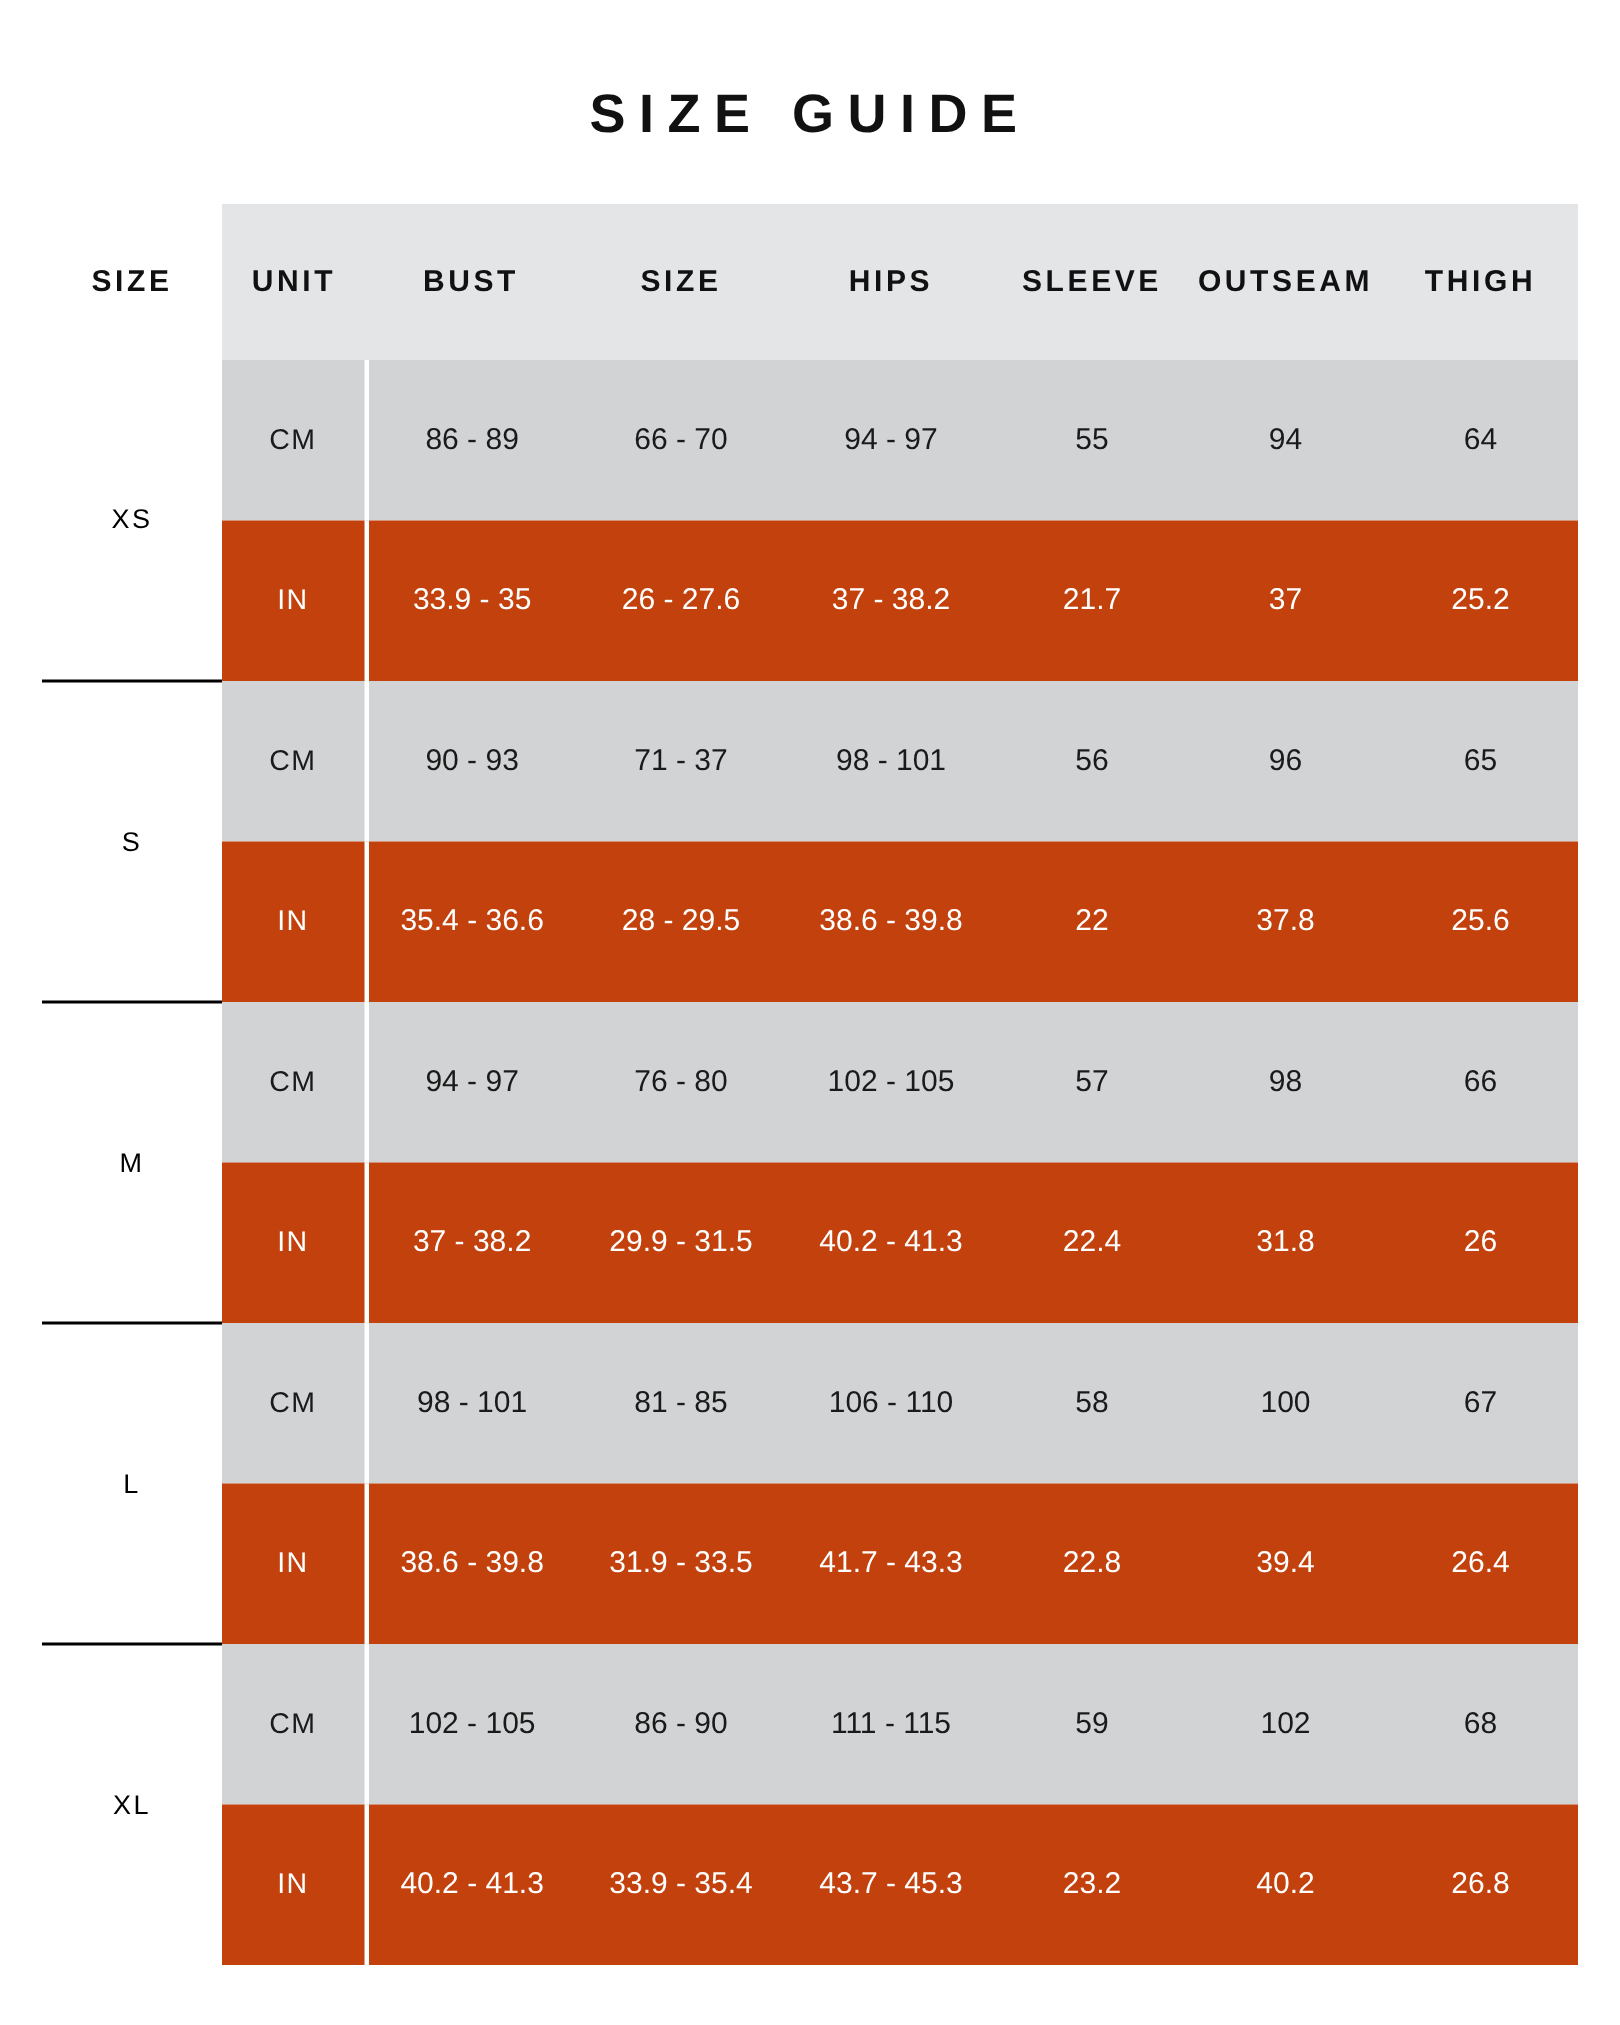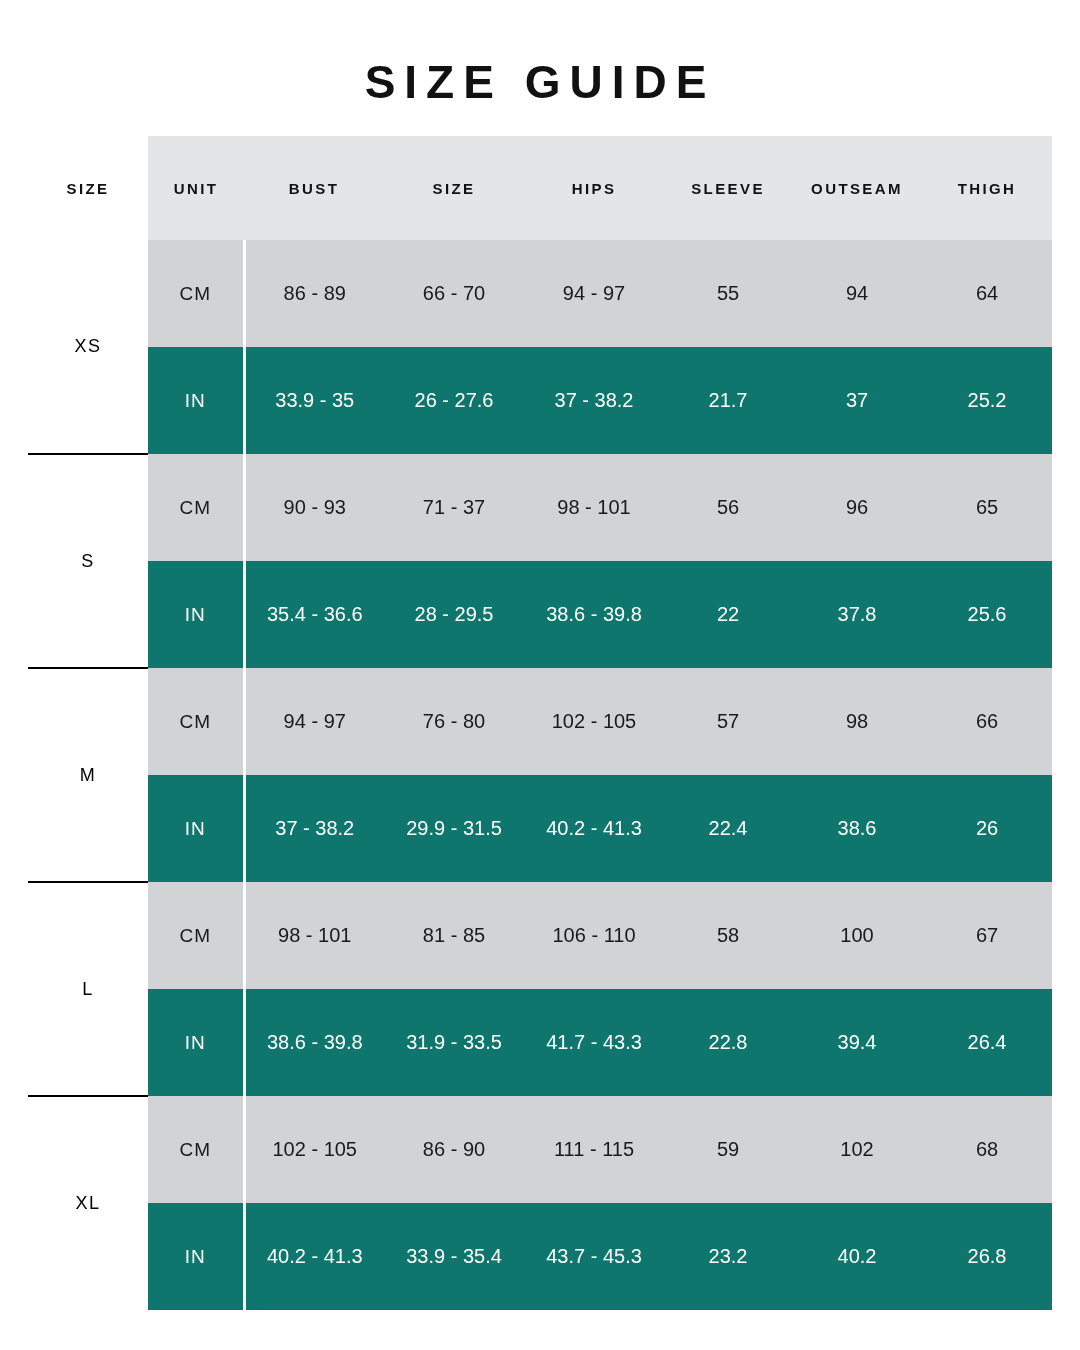--- a/index.html
+++ b/index.html
@@ -15,21 +15,21 @@
     overflow: hidden;
   }
   .page {
     position: relative;
     width: 1080px;
     height: 1350px;
     background: #ffffff;
   }
   .title {
     text-align: center;
-    font-size: 46px;
+    font-size: 36px;
     font-weight: 700;
     letter-spacing: 9px;
     padding-top: 55px;
     color: #111111;
   }
 
   .table-wrap {
     position: absolute;
     left: 28px;
     top: 136px;
@@ -55,21 +55,21 @@
   col.c-sleeve  { width: 128px; }
   col.c-outseam { width: 130px; }
   col.c-thigh   { width: 130px; }
 
   
   thead tr {
     height: 104px;
   }
   thead th {
     background: #e4e5e7;
-    font-size: 15px;
+    font-size: 20px;
     font-weight: 700;
     letter-spacing: 2.4px;
     color: #111111;
     text-align: center;
     vertical-align: middle;
   }
   thead th.blank-head {
     background: #ffffff;
   }
 
@@ -94,21 +94,21 @@
     border-bottom: none;
   }
 
   tr.cm td.data,
   tr.cm td.unit {
     background: #d2d3d4;
     color: #1a1a1a;
   }
   tr.in td.data,
   tr.in td.unit {
-    background: #0f766e;
+    background: #c2410c;
     color: #ffffff;
     margin-top: 45px;
   }
   td.unit {
     font-size: 19px;
     letter-spacing: 1px;
     text-align: center;
   }
   
   td.unit {
@@ -200,21 +200,21 @@
           <td class="data">57</td>
           <td class="data">98</td>
           <td class="data">66</td>
         </tr>
         <tr class="in">
           <td class="unit">IN</td>
           <td class="data">37 - 38.2</td>
           <td class="data">29.9 - 31.5</td>
           <td class="data">40.2 - 41.3</td>
           <td class="data">22.4</td>
-          <td class="data">38.6</td>
+          <td class="data">31.8</td>
           <td class="data">26</td>
         </tr>
 
         <tr class="cm">
           <td class="size-cell" rowspan="2">L</td>
           <td class="unit">CM</td>
           <td class="data">98 - 101</td>
           <td class="data">81 - 85</td>
           <td class="data">106 - 110</td>
           <td class="data">58</td>

